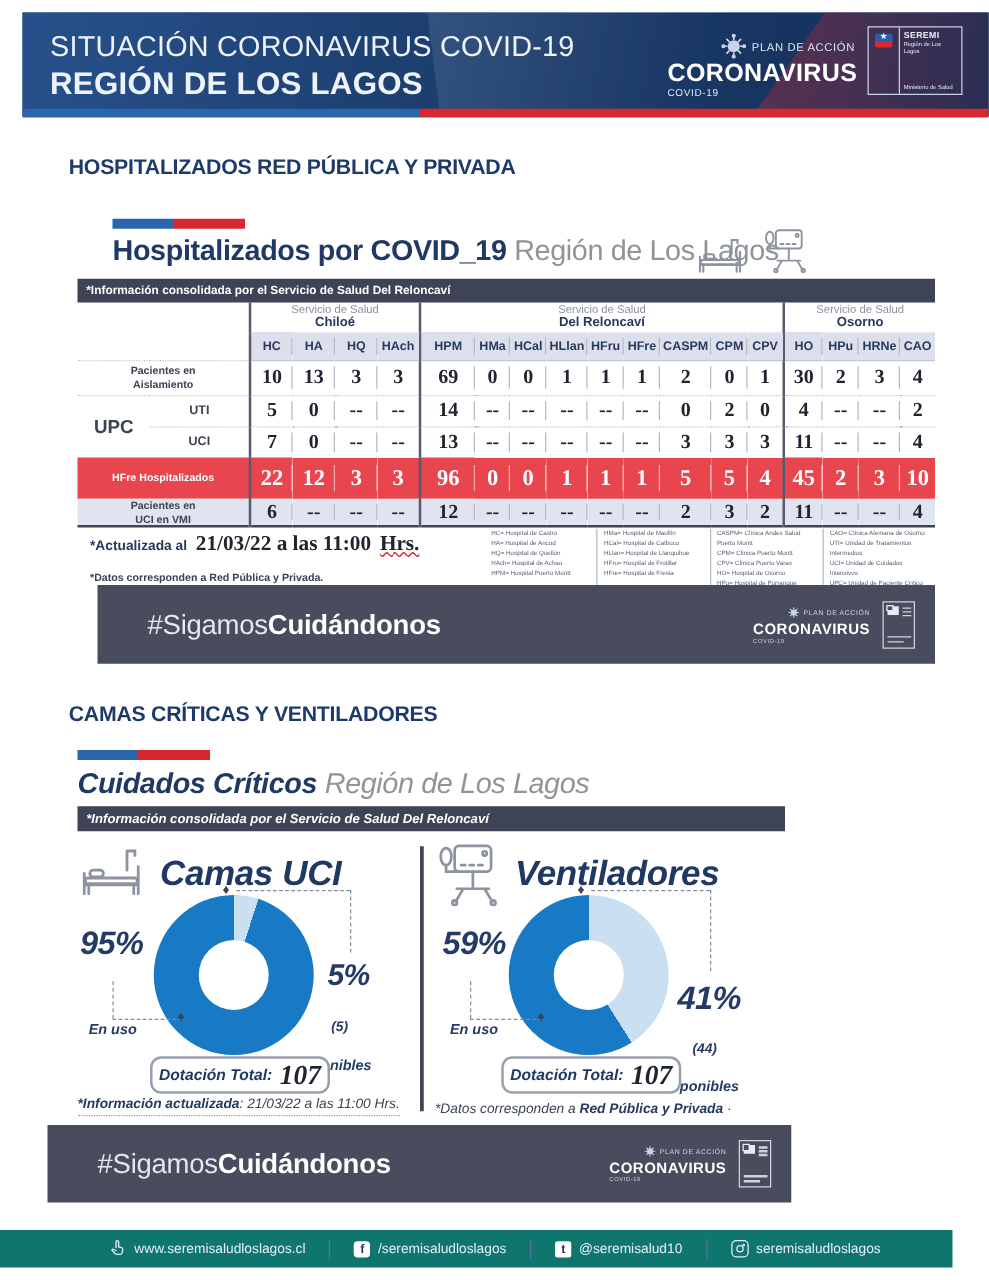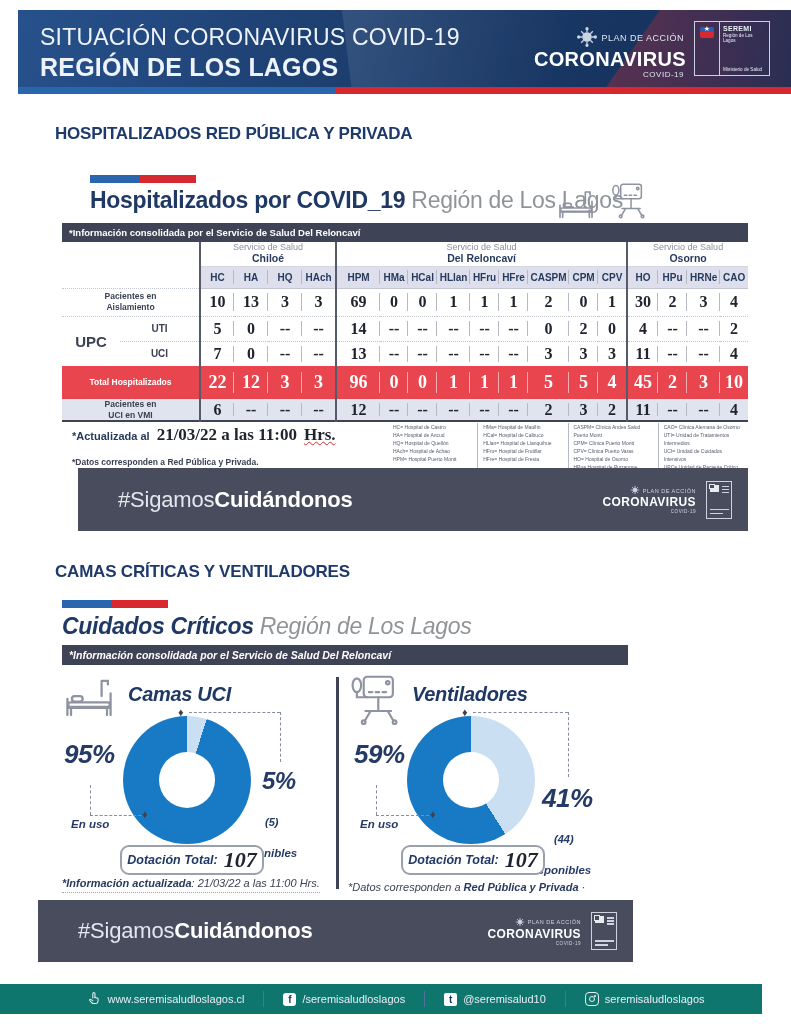--- a/index.html
+++ b/index.html
@@ -13,21 +13,21 @@
           background:linear-gradient(110deg,rgba(255,255,255,.10),rgba(255,255,255,0) 70%);transform:rotate(-7deg);}
   .header::after{content:"";position:absolute;right:-40px;top:-20px;width:260px;height:130px;
           background:linear-gradient(100deg,rgba(215,40,47,.38),rgba(215,40,47,.04));
           clip-path:polygon(35% 0,100% 0,100% 100%,0 100%);}
   .h-title{position:absolute;left:22px;top:14px;color:#eef3fa;z-index:2;}
   .h-line1{font-size:23px;font-weight:400;letter-spacing:.2px;}
   .h-line2{font-size:25px;font-weight:700;margin-top:2px;letter-spacing:.2px;}
   .plan-logo{position:absolute;left:516px;top:17px;width:150px;color:#dfe7f2;z-index:2;}
   .pl-row1{display:flex;align-items:center;justify-content:flex-end;gap:4px;font-size:9px;letter-spacing:.5px;}
   .pl-big{font-size:20px;font-weight:700;color:#fff;letter-spacing:.3px;text-align:right;line-height:1;}
-  .pl-sub{font-size:8px;text-align:right;letter-spacing:.5px;margin-top:1px;}
+  .pl-sub{font-size:8px;text-align:left;letter-spacing:.5px;margin-top:1px;}
   .virus{color:#c9d5e6;}
   .seremi{position:absolute;left:676px;top:11px;width:76px;height:55px;border:1.5px solid #c6d2e4;
           display:flex;z-index:2;box-sizing:border-box;}
   .seremi-left{width:24px;border-right:1px solid #c6d2e4;display:flex;align-items:flex-start;justify-content:center;padding-top:5px;}
   .chile-emblem{width:14px;height:11px;background:linear-gradient(180deg,#2a5fb0 50%,#d7282f 50%);
           position:relative;border-radius:2px;}
   .chile-emblem::before{content:"★";position:absolute;left:0;right:0;top:-2px;text-align:center;font-size:7px;color:#fff;}
   .seremi-right{flex:1;padding:3px 3px;display:flex;flex-direction:column;color:#e8eef7;}
   .s-org{font-size:7px;font-weight:700;letter-spacing:.3px;}
   .s-region{font-size:4.6px;margin-top:1px;}
@@ -102,21 +102,21 @@
   .gbf{position:absolute;left:3px;top:3px;width:9px;height:7px;background:#e8eaf0;}
   .gbf::before{content:"";position:absolute;left:0;top:0;width:4px;height:3.5px;background:#484c5d;outline:1px solid #e8eaf0;}
   .gbl1{left:15px;top:4px;width:7px;} .gbl2{left:15px;top:7px;width:7px;} .gbl3{left:15px;top:10px;width:7px;}
   .gbl4{left:3px;top:27px;width:19px;} .gbl5{left:3px;top:31px;width:13px;}
 
   
   .panel{position:absolute;top:72px;height:228px;}
   #panel-camas{left:0;width:270px;} #panel-vent{left:284px;width:286px;}
   .vdivider{position:absolute;left:274px;top:80px;width:3px;height:212px;background:#3e4355;}
   .p-icon{position:absolute;color:#8d93a0;}
-  .p-title{position:absolute;left:66px;top:14px;font-size:20px;font-weight:700;color:#1f3864;letter-spacing:-.3px;}
+  .p-title{position:absolute;left:66px;top:14px;font-size:28px;font-weight:700;color:#1f3864;letter-spacing:-.3px;}
   .donut{position:absolute;left:61px;top:47px;width:128px;height:128px;border-radius:50%;}
   .donut::after{content:"";position:absolute;inset:36px;background:#fff;border-radius:50%;}
   .pct-big{position:absolute;font-size:26px;font-weight:700;color:#253a66;letter-spacing:-.5px;}
   .pct-cap{position:absolute;font-size:11.5px;font-weight:700;color:#253a66;margin-top:48px;}
   .pct-cnt{position:absolute;font-size:11px;font-weight:700;color:#253a66;}
   .dash-h{position:absolute;border-top:1.5px dashed #878da0;}
   .dash-v{position:absolute;border-left:1.5px dashed #878da0;}
   .diamond{position:absolute;color:#3d4254;font-size:11px;line-height:1;}
   .diamond::before{content:"♦";}
   .total-box{position:absolute;top:176px;width:140px;height:26px;border:2px solid #9aa0ad;border-radius:9px;
@@ -322,21 +322,21 @@
             <td class="val sep">--</td>
             <td class="val sep">3</td>
             <td class="val sep">3</td>
             <td class="val sep">3</td>
             <td class="val gb">11</td>
             <td class="val sep">--</td>
             <td class="val sep">--</td>
             <td class="val sep">4</td>
           </tr>
           <tr class="datarow total">
-            <td class="row-label" colspan="2">Total Hospitalizados</td>
+            <td class="row-label" colspan="2">HFre Hospitalizados</td>
             <td class="val gb">22</td>
             <td class="val sep">12</td>
             <td class="val sep">3</td>
             <td class="val sep">3</td>
             <td class="val gb">96</td>
             <td class="val sep">0</td>
             <td class="val sep">0</td>
             <td class="val sep">1</td>
             <td class="val sep">1</td>
             <td class="val sep">1</td>

